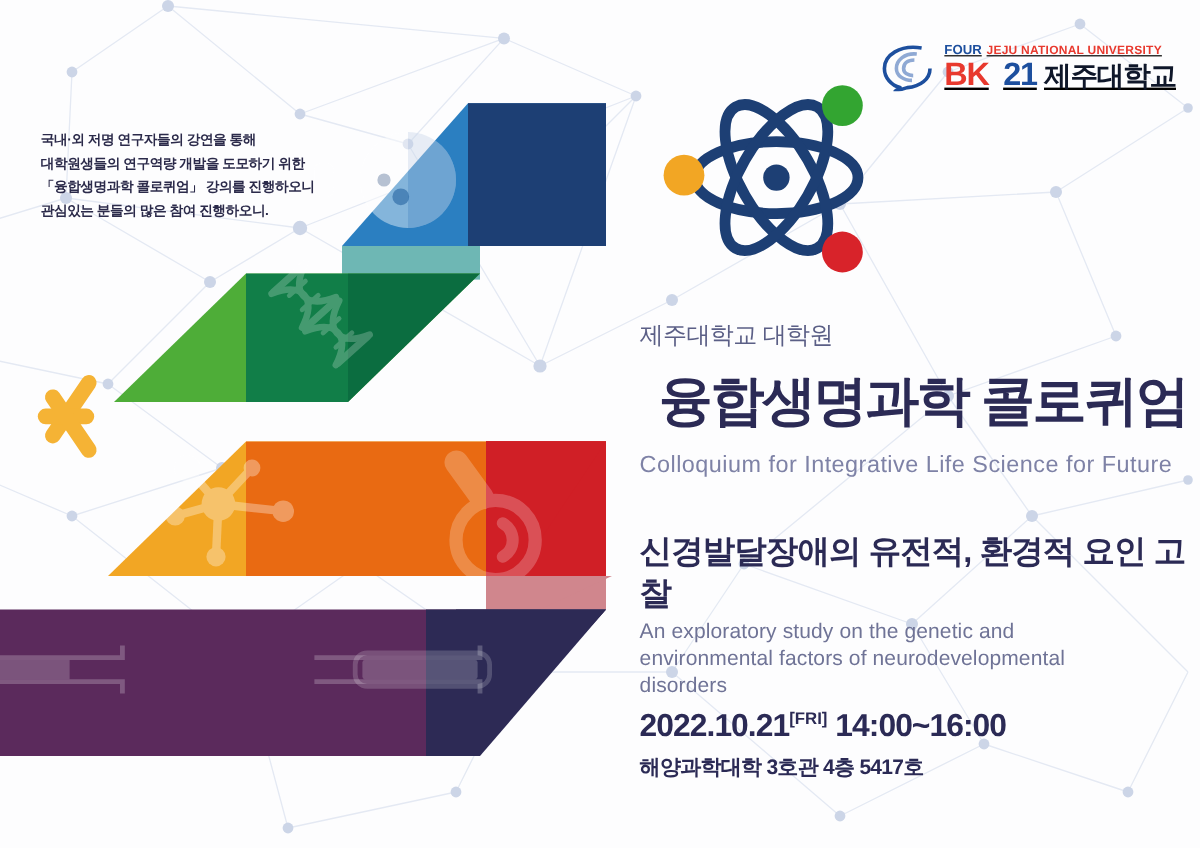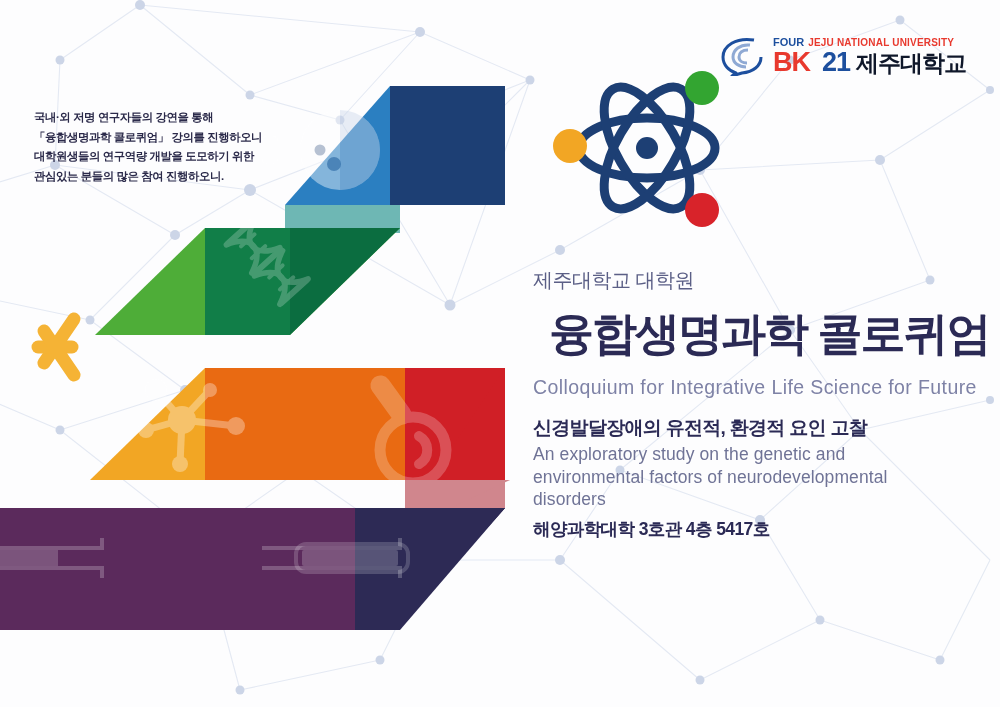--- a/index.html
+++ b/index.html
@@ -21,23 +21,23 @@
     position:absolute;left:0;top:0;width:1000px;height:707px;
     z-index:0;pointer-events:none;
   }
   
   #band-graphic{
     position:absolute;left:0;top:0;width:560px;height:707px;
     z-index:1;
   }
   
   #logo{
-    position:absolute;right:34px;top:36px;
+    position:absolute;right:20px;top:36px;
     z-index:5;
-    display:flex;align-items:center;gap:6px;
+    display:flex;align-items:center;gap:6px;text-decoration:underline;
   }
   #logo .bk-mark{position:relative;width:44px;height:40px;}
   #logo .bk-text{
     font-size:27px;font-weight:bold;letter-spacing:-1px;
     line-height:1;
     display:flex;align-items:baseline;
   }
   #logo .bk-b{color:#e8392e;}
   #logo .bk-21{color:#1d4f9e;margin-left:12px;}
   #logo .bk-right{display:flex;flex-direction:column;justify-content:center;margin-left:3px;}
@@ -86,25 +86,25 @@
   .sub-en{
     color:#7e82a6;
     font-size:19.5px;
     letter-spacing:0.4px;
     line-height:1.25;
     margin:2px 0 0 0;
     white-space:nowrap;
   }
   .topic-ko{
     color:#2b2a55;
-    font-size:19px;
+    font-size:27px;
     font-weight:bold;
     letter-spacing:-0.7px;
     line-height:1.3;
-    margin:16px 0 3px 0;
+    margin:42px 0 3px 0;
   }
   .topic-en{
     color:#6f7396;
     font-size:17.5px;
     letter-spacing:0.1px;
     line-height:1.28;
     margin:0;
   }
   .speaker{
     color:#2b2a55;
@@ -325,33 +325,37 @@
       <div class="bk-text">
         <span class="bk-b">BK</span>
         <span class="bk-21">21</span>
         <span class="ko-name" style="margin-left:6px;">제주대학교</span>
       </div>
     </div>
   </div>
 
   <div id="intro">
     <div>국내·외 저명 연구자들의 강연을 통해</div>
+    <div>대학원생들의 연구역량 개발을 도모하기 위한</div>
     <div>「융합생명과학 콜로퀴엄」 강의를 진행하오니</div>
-    <div>대학원생들의 연구역량 개발을 도모하기 위한</div>
     <div>관심있는 분들의 많은 참여 진행하오니.</div>
   </div>
 
   <div id="content">
     <p class="org-line">제주대학교 대학원</p>
     <h1 class="main-title">융합생명과학 콜로퀴엄</h1>
     <p class="sub-en">Colloquium for Integrative Life Science for Future</p>
 
     <p class="topic-ko">신경발달장애의 유전적, 환경적 요인 고찰</p>
     <p class="topic-en">
       <span>An exploratory study on the genetic and</span><br>
       <span>environmental factors of neurodevelopmental</span><br>
       <span>disorders</span>
     </p>
 
+    <p class="datetime">
+      <span>2022.10.21</span><span class="dow">[FRI]</span>
+      <span>14:00~16:00</span>
+    </p>
     <p class="venue">해양과학대학 3호관 4층 5417호</p>
   </div>
 
 </div>
 
 </body></html>

